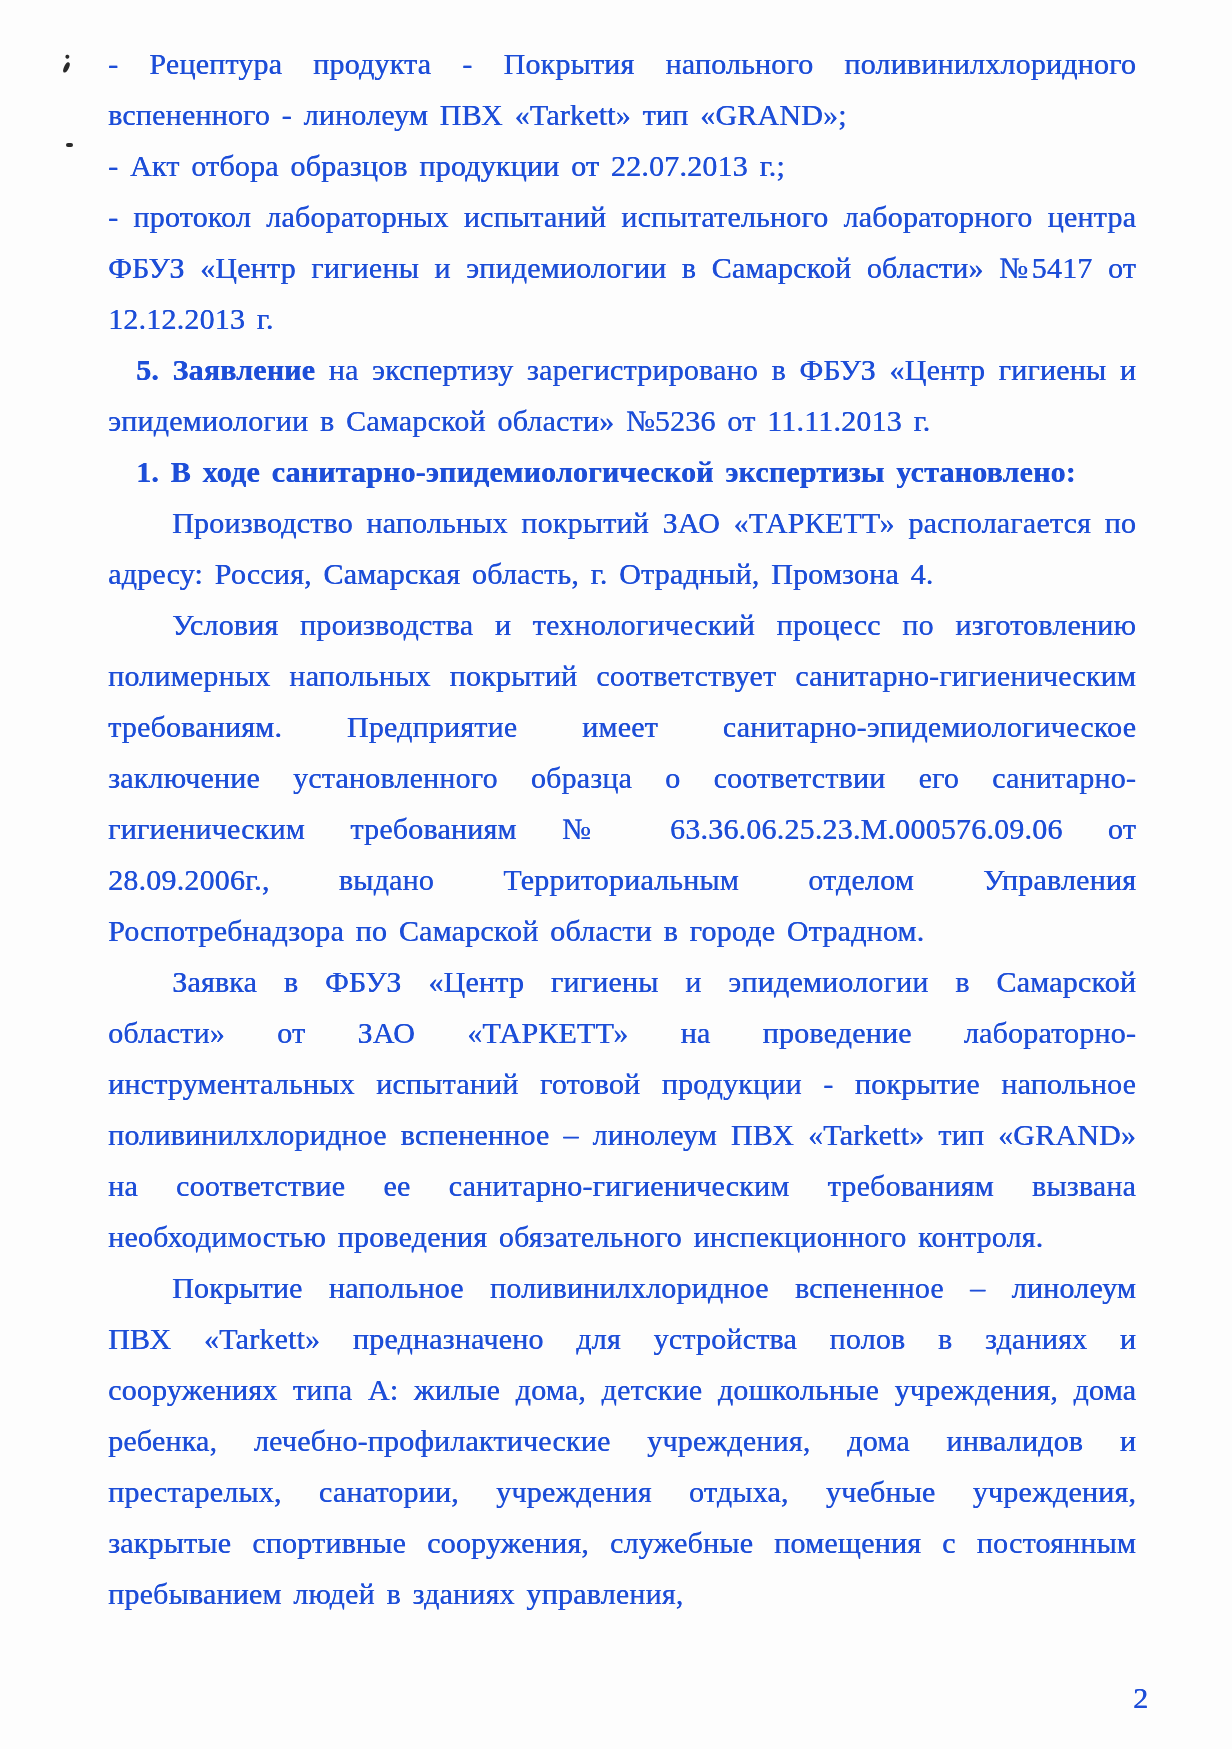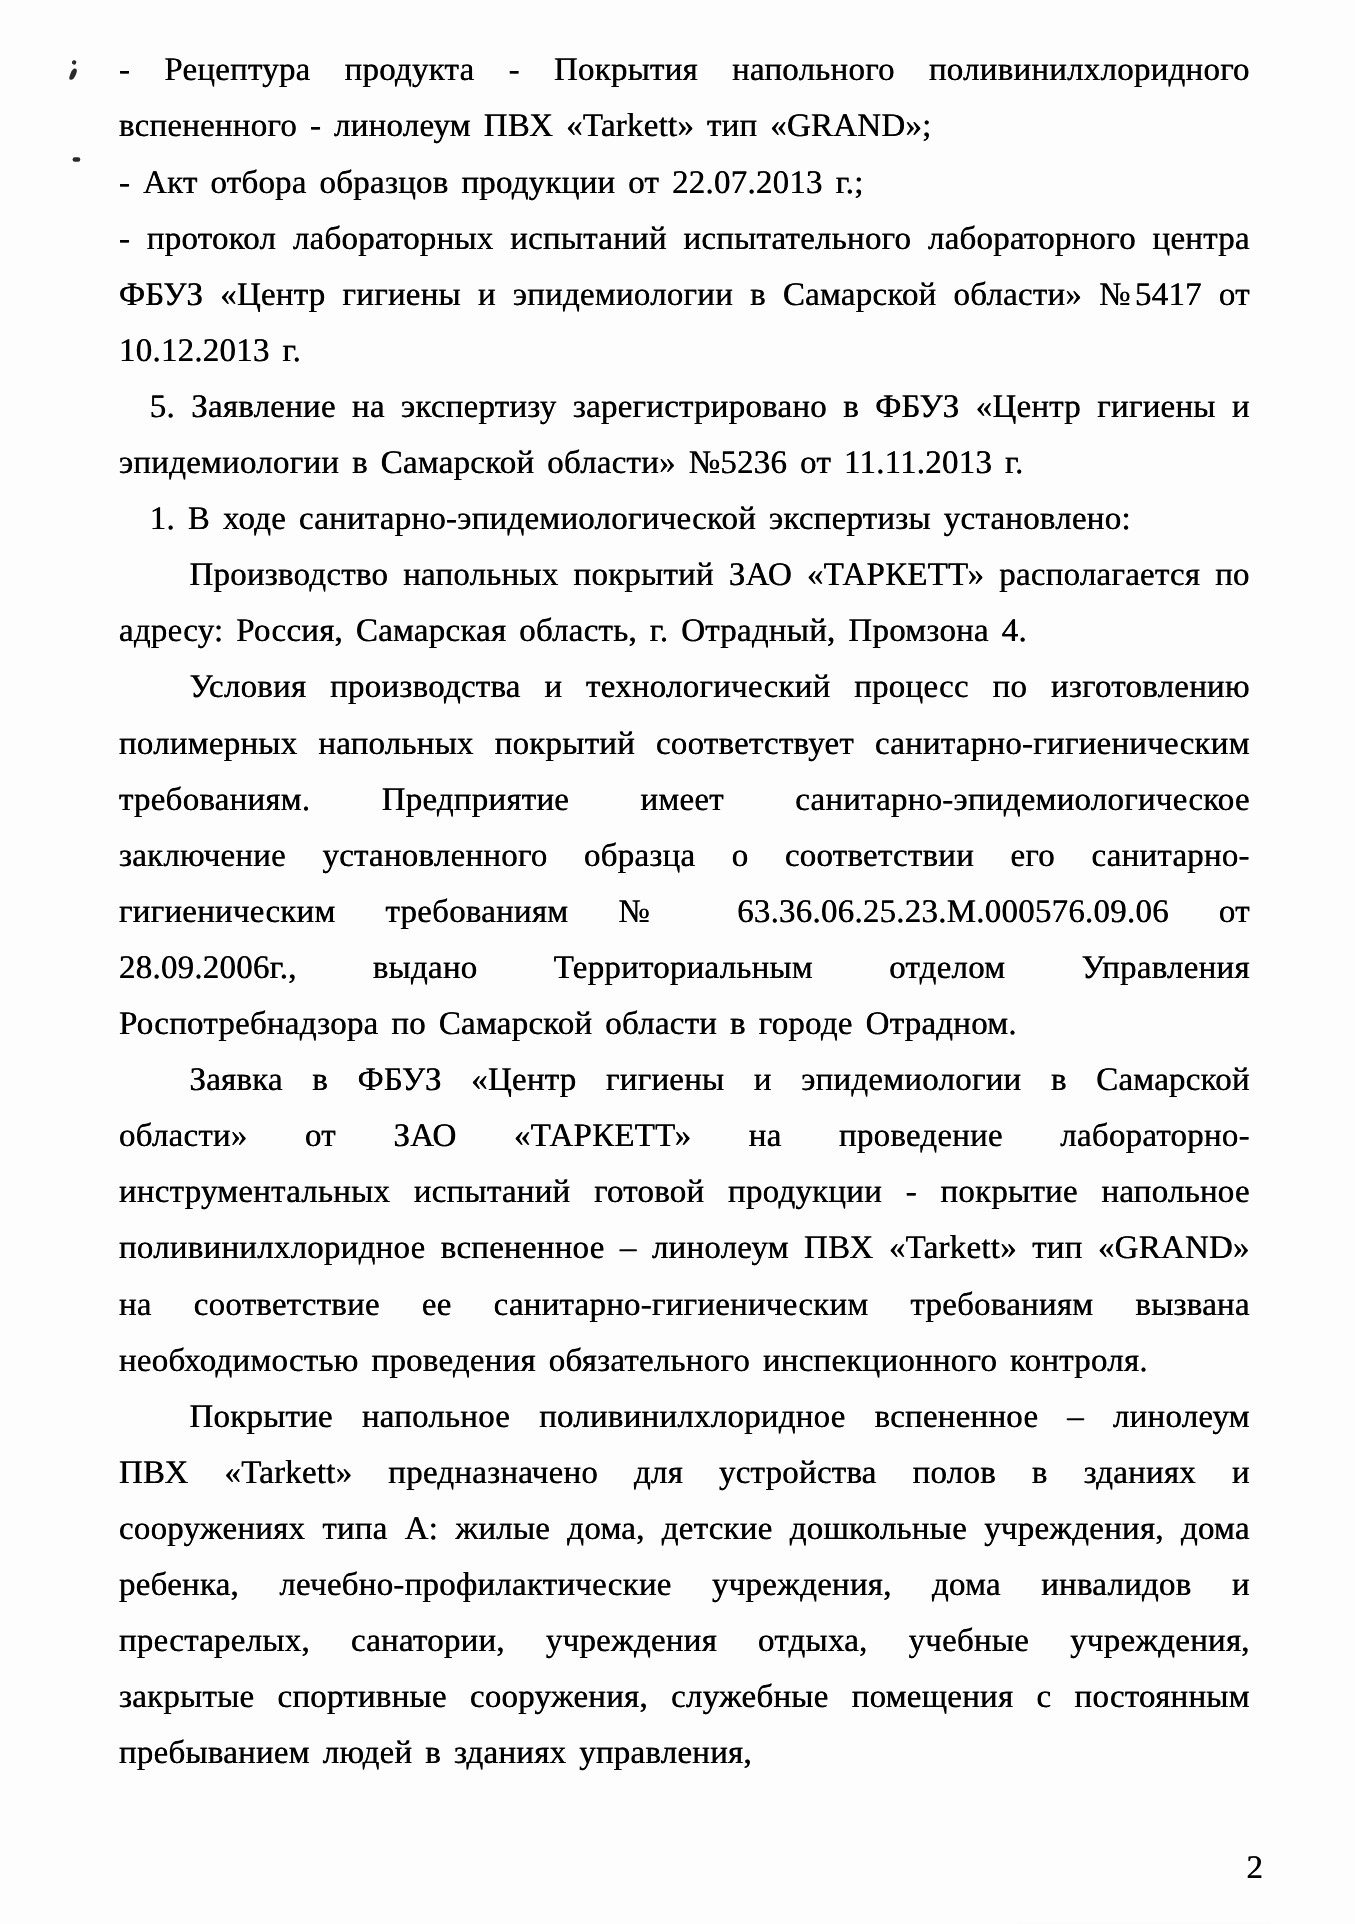--- a/index.html
+++ b/index.html
@@ -6,41 +6,41 @@
     margin: 0;
     padding: 0;
     background: #e8e8e8;
   }
   .page {
     position: relative;
     width: 1232px;
     height: 1749px;
     margin: 0 auto;
     background: #fdfdfd;
-    color: #000000;
+    color: #1d4ed8;
     font-family: "Liberation Serif", "DejaVu Serif", serif;
     overflow: hidden;
   }
   .content {
     position: absolute;
     left: 108px;
     top: 38px;
     width: 1028px;
   }
   .content p {
     margin: 0;
     font-size: 30px;
     line-height: 51px;
     text-align: justify;
     letter-spacing: 0.2px;
     word-spacing: 4px;
     
     text-shadow: 0.4px 0 0 currentColor;
   }
-  .bold { font-weight: normal; }
+  .bold { font-weight: bold; }
   .clause5 { margin-top: 44px; text-indent: 28px; }
   .clause6 { margin-top: 29px; text-indent: 28px; }
   .para    { text-indent: 64px; }
   .page-number {
     position: absolute;
     right: 84px;
     bottom: 34px;
     font-size: 30px;
     text-shadow: 0.4px 0 0 currentColor;
   }
@@ -74,21 +74,21 @@
   <div class="artifact a1"></div>
   <div class="artifact a2"></div>
 
   <div class="content">
 
     <p>- Рецептура продукта - Покрытия напольного поливинилхлоридного вспененного - линолеум ПВХ «Tarkett» тип «GRAND»;</p>
 
     <p>- Акт отбора образцов продукции от 22.07.2013 г.;</p>
 
 
-    <p>- протокол лабораторных испытаний испытательного лабораторного центра ФБУЗ «Центр гигиены и эпидемиологии в Самарской области» №5417 от 10.12.2013 г.</p>
+    <p>- протокол лабораторных испытаний испытательного лабораторного центра ФБУЗ «Центр гигиены и эпидемиологии в Самарской области» №5417 от 12.12.2013 г.</p>
 
     <p class="clause5"><span class="bold">5. Заявление</span><span> на экспертизу зарегистрировано в ФБУЗ «Центр гигиены и эпидемиологии в Самарской области» №5236 от 11.11.2013 г.</span></p>
 
     <p class="clause6 bold">1. В ходе санитарно-эпидемиологической экспертизы установлено:</p>
 
     <p class="para">Производство напольных покрытий ЗАО «ТАРКЕТТ» располагается по адресу: Россия, Самарская область, г. Отрадный, Промзона 4.</p>
 
     <p class="para">Условия производства и технологический процесс по изготовлению полимерных напольных покрытий соответствует санитарно-гигиеническим требованиям. Предприятие имеет санитарно-эпидемиологическое заключение установленного образца о соответствии его санитарно-гигиеническим требованиям № 63.36.06.25.23.М.000576.09.06 от 28.09.2006г., выдано Территориальным отделом Управления Роспотребнадзора по Самарской области в городе Отрадном.</p>
 
     <p class="para">Заявка в ФБУЗ «Центр гигиены и эпидемиологии в Самарской области» от ЗАО «ТАРКЕТТ» на проведение лабораторно-инструментальных испытаний готовой продукции - покрытие напольное поливинилхлоридное вспененное – линолеум ПВХ «Tarkett» тип «GRAND» на соответствие ее санитарно-гигиеническим требованиям вызвана необходимостью проведения обязательного инспекционного контроля.</p>

